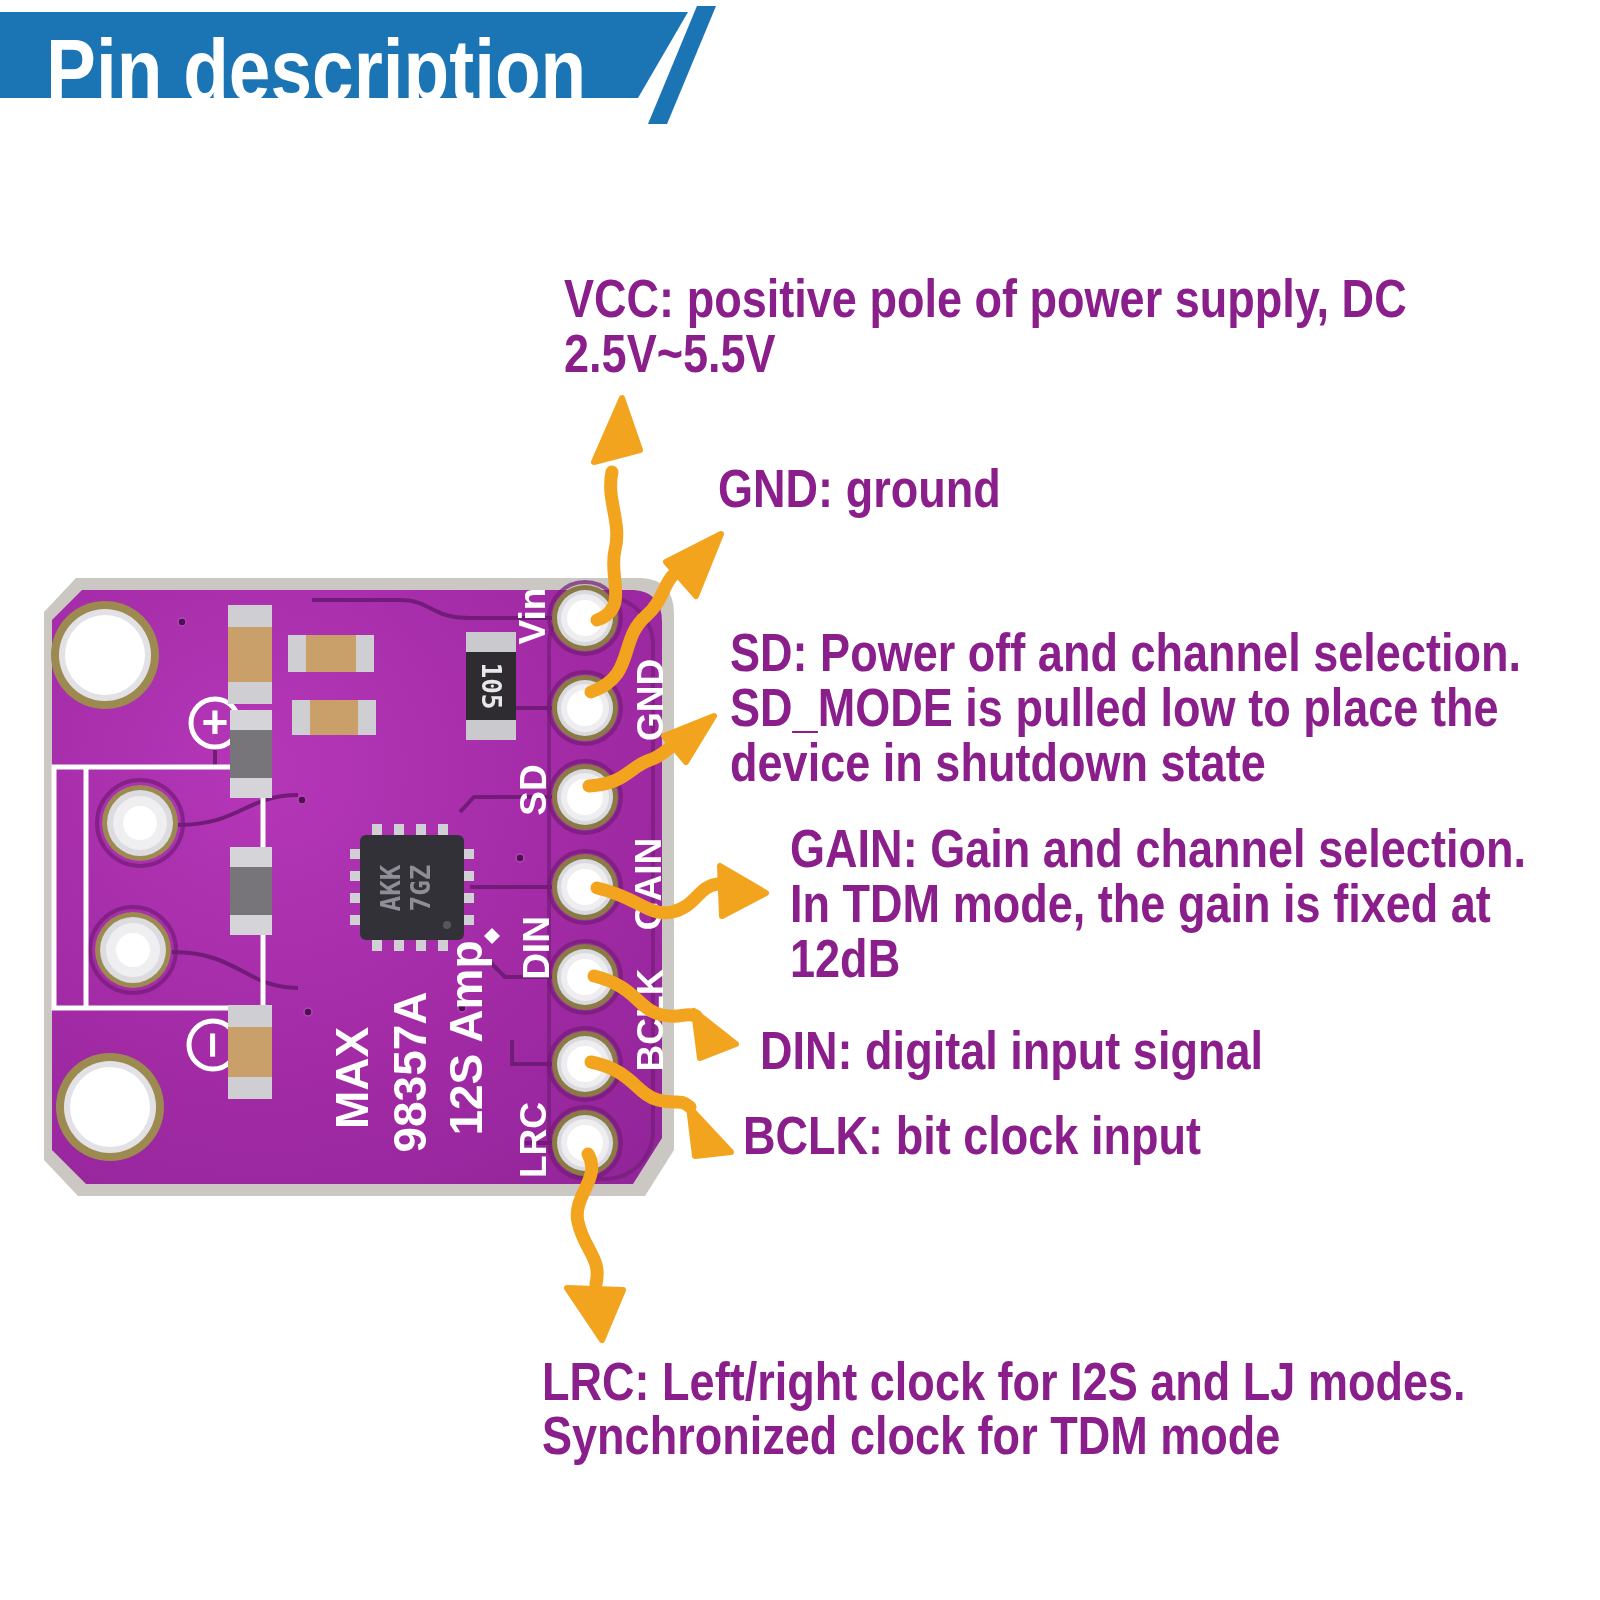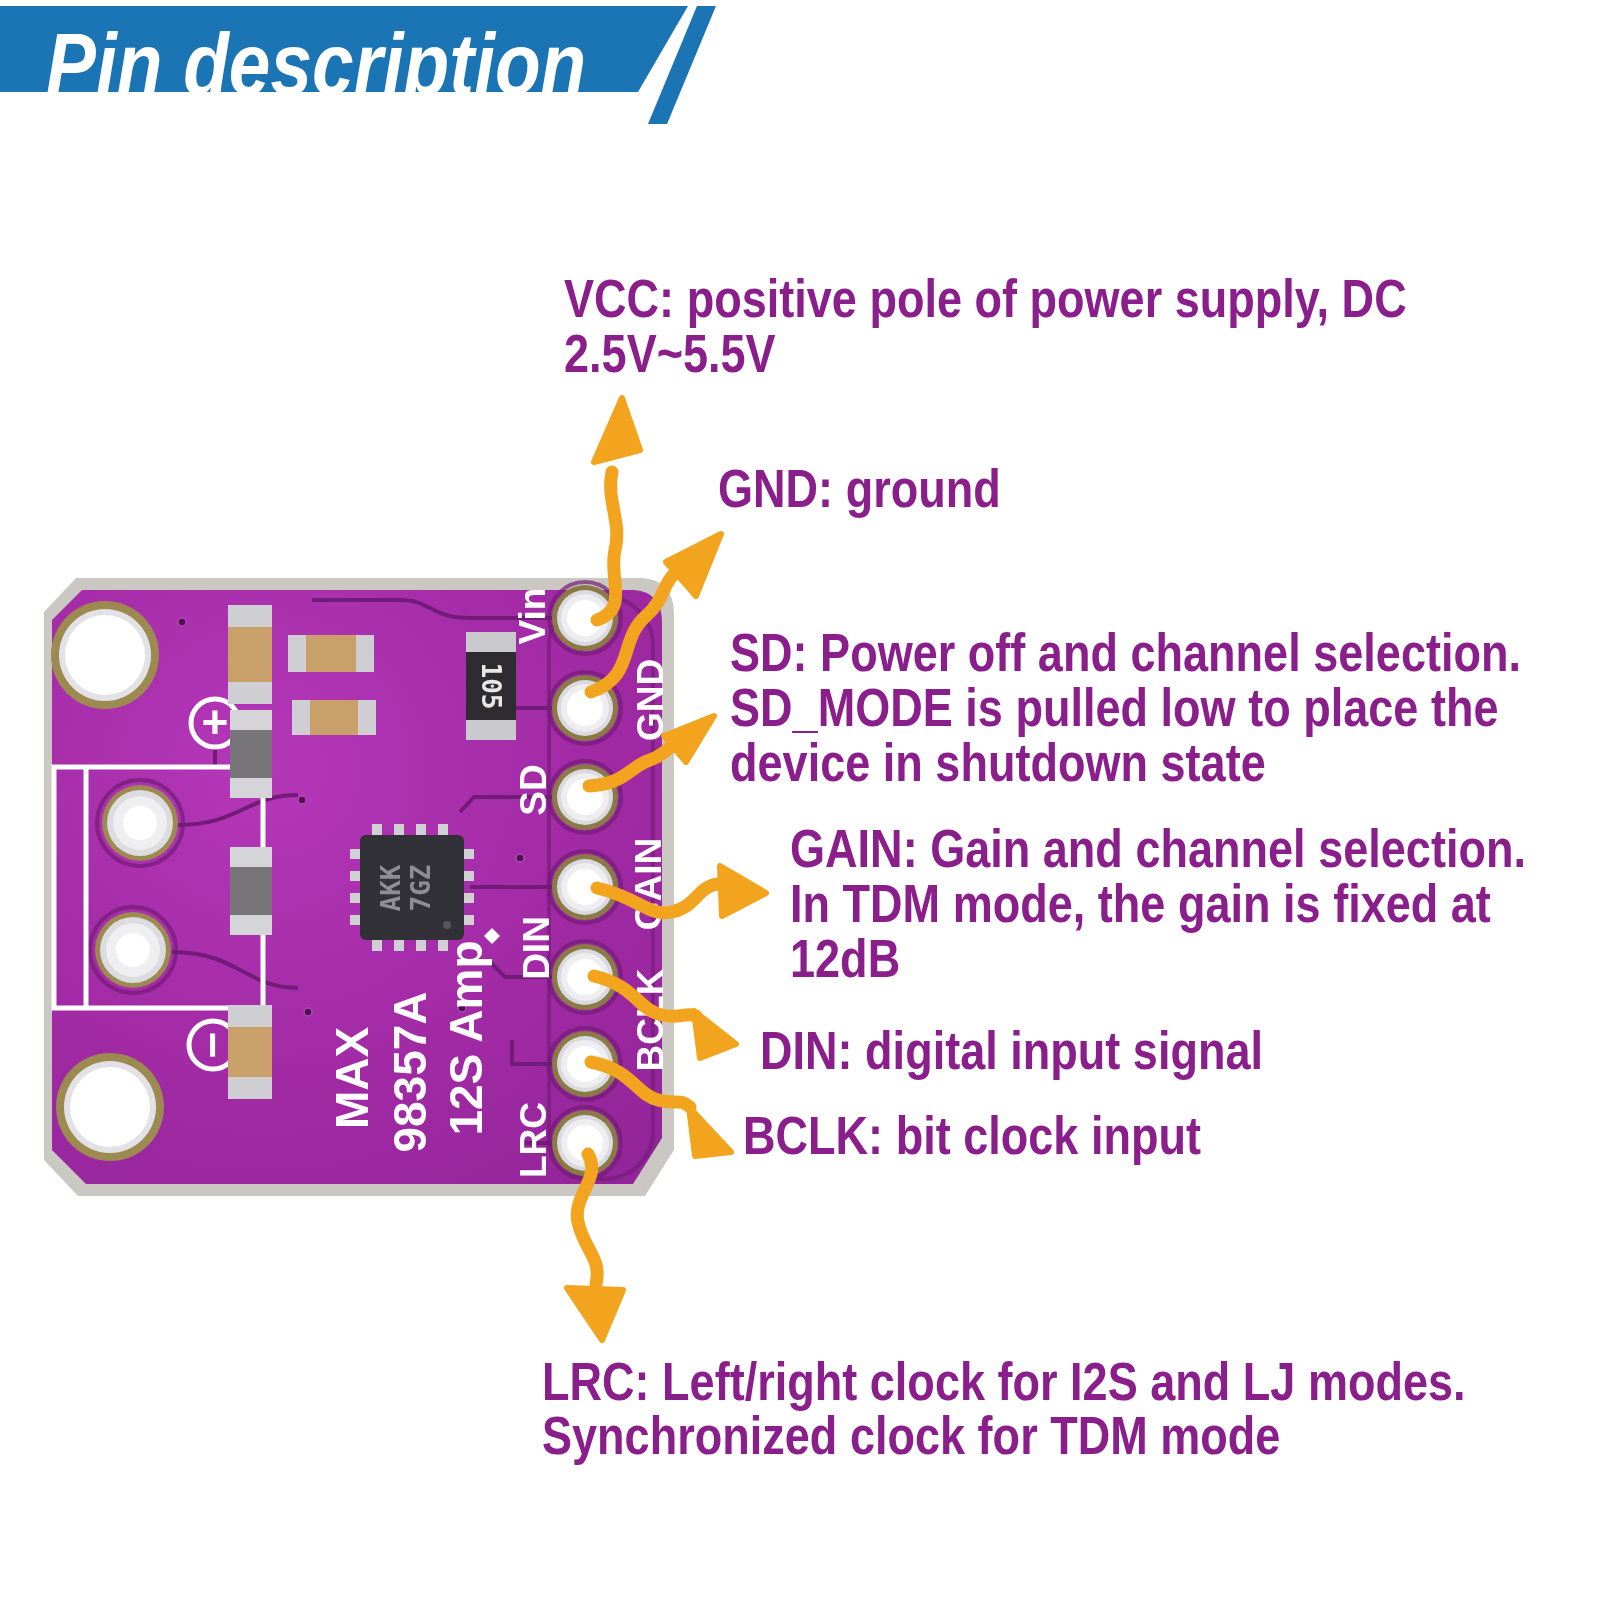--- a/index.html
+++ b/index.html
@@ -1,21 +1,21 @@
 <!DOCTYPE html>
 <html style="--header-blue: #1b74b4; --text-purple: #8a1f8c; --arrow-orange: #f3a41e; --pcb-purple: #a32ba6; --pcb-trace: #731b78; --pcb-edge-gray: #cbc7c3; --gold: #9c8a50; --silver: #d9d9de;"><head>
 <meta charset="utf-8">
 <style>
   html,body{margin:0;padding:0;background:#ffffff;}
   #canvas{position:relative;width:1600px;height:1600px;background:#fff;overflow:hidden;
           font-family:"Liberation Sans",sans-serif;}
   
-  .banner{position:absolute;left:0;top:6px;width:688px;height:86px;
+  .banner{position:absolute;left:0;top:12px;width:688px;height:86px;
           background:var(--header-blue);
-          clip-path:polygon(0 0,100% 0,calc(100% - 50px) 100%,0 100%);z-index:5;font-style:italic;}
+          clip-path:polygon(0 0,100% 0,calc(100% - 50px) 100%,0 100%);z-index:5;}
   .banner-stripe{position:absolute;left:648px;top:6px;width:68px;height:118px;
           background:var(--header-blue);
           clip-path:polygon(72% 0,100% 0,28% 100%,0 100%);z-index:5;}
   .banner-title{position:absolute;left:46px;top:7px;color:#ffffff;
           font-size:88px;font-weight:bold;white-space:nowrap;
           transform:scaleX(.85);transform-origin:left top;letter-spacing:0px;}
   
   .note{position:absolute;color:var(--text-purple);font-weight:bold;font-size:53px;
         line-height:55px;white-space:nowrap;transform:scaleX(.85);
         transform-origin:left top;z-index:4;letter-spacing:0;}

